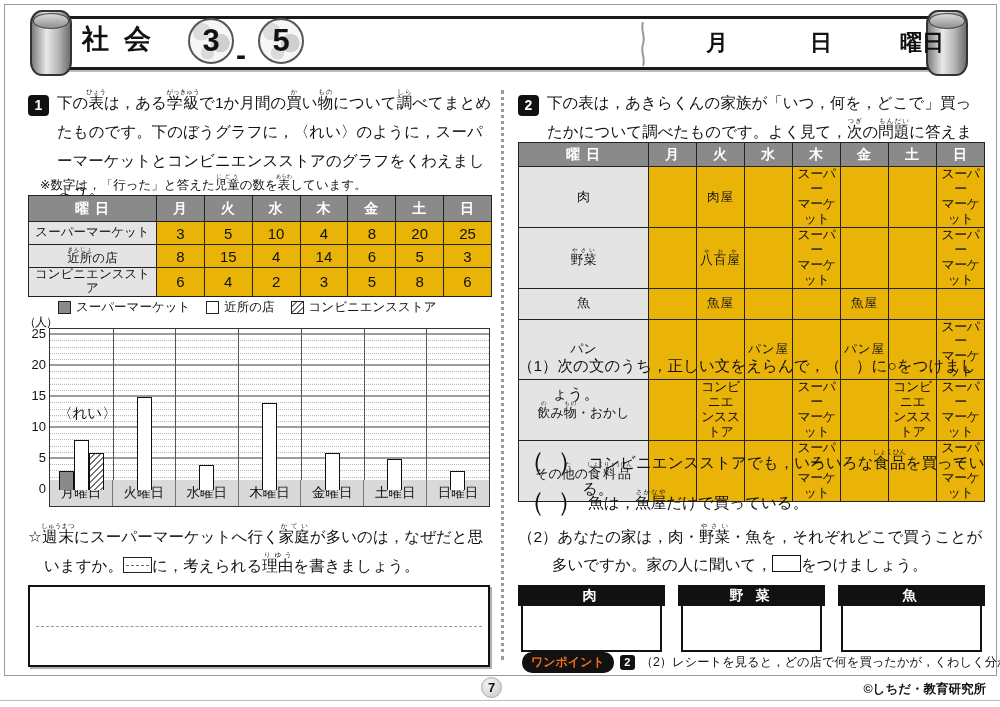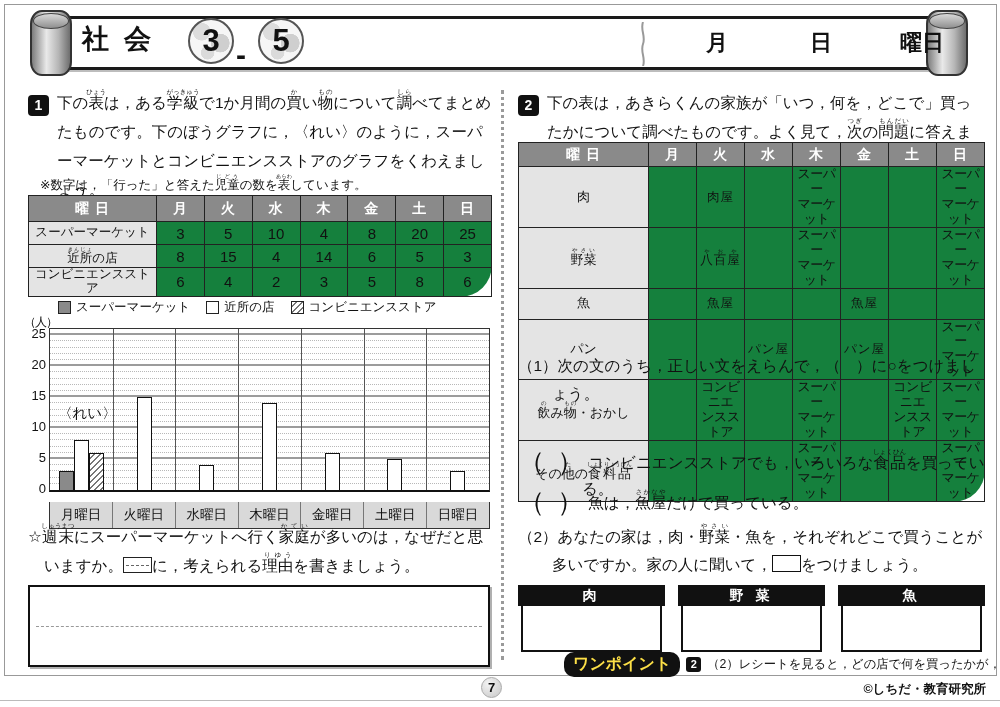--- a/index.html
+++ b/index.html
@@ -40,21 +40,21 @@
   .col-right{position:absolute;left:518px;top:88px;width:467px;height:582px;}
   .divider{position:absolute;left:501px;top:90px;height:570px;width:0;border-left:3px dotted #9a9a9a;}
 
   .q-row{position:absolute;left:0;right:0;display:flex;align-items:flex-start;}
   .q-num{flex:0 0 21px;height:21px;background:#111;color:#fff;border-radius:4px;margin-top:7px;
     font-size:14px;font-weight:bold;text-align:center;line-height:21px;}
   .q-text{flex:1;padding-left:8px;font-size:15.5px;line-height:29px;}
   .note{position:absolute;left:12px;top:85px;font-size:12.5px;line-height:20px;}
 
   
-  .wtable{border-collapse:collapse;table-layout:fixed;width:100%;background:#15803d;border-radius:32px;}
+  .wtable{border-collapse:collapse;table-layout:fixed;width:100%;background:#eab308;}
   .wtable th,.wtable td{border:1.6px solid #222;text-align:center;vertical-align:middle;padding:0;overflow:hidden;}
   .wtable thead th{background:#8a8a8a;color:#fff;font-size:14px;font-weight:bold;letter-spacing:1px;}
   .wtable tbody th{background:#e4e4e4;font-weight:normal;font-size:13px;line-height:1.1;}
   .t1-wrap{position:absolute;left:0;right:0;top:107px;}
   .t1 thead th{height:25px;}
   .t1 tbody td{font-size:15px;height:22px;}
   .t1 tbody th{font-size:12.5px;}
   .t2-wrap{position:absolute;left:0;right:0;top:54px;}
   .t2 thead th{height:23px;}
   .t2 tbody th{height:30px;font-size:13px;}
@@ -74,21 +74,21 @@
   .ytick{position:absolute;left:0;width:18px;text-align:right;font-size:13px;}
   .chart-plot{position:absolute;left:21px;right:2px;top:8px;height:161px;border:1.6px solid #333;
     border-bottom:2px solid #111;background:#fff;}
   .gl{position:absolute;left:0;right:0;height:0;}
   .gl.dot{border-top:1px dotted #b8b8b8;}
   .gl.sol{border-top:2px solid #9c9c9c;}
   .vdiv{position:absolute;top:0;bottom:0;width:0;border-left:1.4px solid #555;}
   .bar{position:absolute;bottom:0;border:1.5px solid #111;border-bottom:none;box-sizing:border-box;background:#fff;z-index:3;}
   .bar.solid-gray{background:#8a8a8a;}
   .bar.hatched{background:repeating-linear-gradient(135deg,#fff 0 2.6px,#777 2.6px 4.2px);}
-  .chart-band{position:absolute;left:21px;right:2px;top:182px;height:27px;background:#d9d9d9;
+  .chart-band{position:absolute;left:21px;right:2px;top:160px;height:27px;background:#d9d9d9;
     border:1.6px solid #333;border-top:none;display:flex;box-sizing:border-box;}
   .xcell{flex:1;display:flex;align-items:center;justify-content:center;font-size:13.5px;border-left:1.2px solid #777;}
   .xcell:first-child{border-left:none;}
   .chart-rei{position:absolute;left:30px;top:84px;font-size:14.5px;z-index:4;}
 
   
   .star-q{position:absolute;left:0;right:0;top:434px;font-size:15.5px;line-height:29px;
     padding-left:16px;text-indent:-16px;}
   .inline-box-dashed{display:inline-block;width:27px;height:14px;border:1.6px solid #222;
     vertical-align:-2px;position:relative;text-indent:0;}
@@ -110,21 +110,21 @@
 
   
   .boxes{position:absolute;left:0;right:0;top:497px;display:flex;gap:13px;}
   .abox{flex:1;}
   .abox-head{height:21px;background:#111;color:#fff;font-size:14px;font-weight:bold;letter-spacing:4px;
     display:flex;align-items:center;justify-content:center;}
   .abox-body{height:44px;border:2px solid #111;border-top:none;margin:0 3px;background:#fff;}
 
   
   .onepoint{position:absolute;left:4px;right:0;top:564px;display:flex;align-items:center;gap:6px;}
-  .op-badge{background:#111;color:#fde047;border-radius:10px;padding:2px 9px;font-size:16px;font-weight:bold;white-space:nowrap;margin-left:42px;}
+  .op-badge{background:#111;color:#f97316;border-radius:10px;padding:2px 9px;font-size:12px;font-weight:bold;white-space:nowrap;}
   .op-num{width:15px;height:15px;background:#111;color:#fff;border-radius:3px;font-size:11px;font-weight:bold;
     text-align:center;line-height:15px;flex:0 0 15px;}
   .op-text{font-size:12.3px;white-space:nowrap;}
 
   
   .page-bubble{position:absolute;left:481px;top:677px;width:21px;height:21px;border-radius:50%;
     border:1px solid #aaa;background:radial-gradient(circle at 35% 30%,#f4f4f4,#c7c7c7);
     display:flex;align-items:center;justify-content:center;font-size:13px;font-weight:bold;box-sizing:border-box;}
   .copyright{position:absolute;right:14px;top:681px;font-size:12.5px;font-weight:bold;}
 </style>

